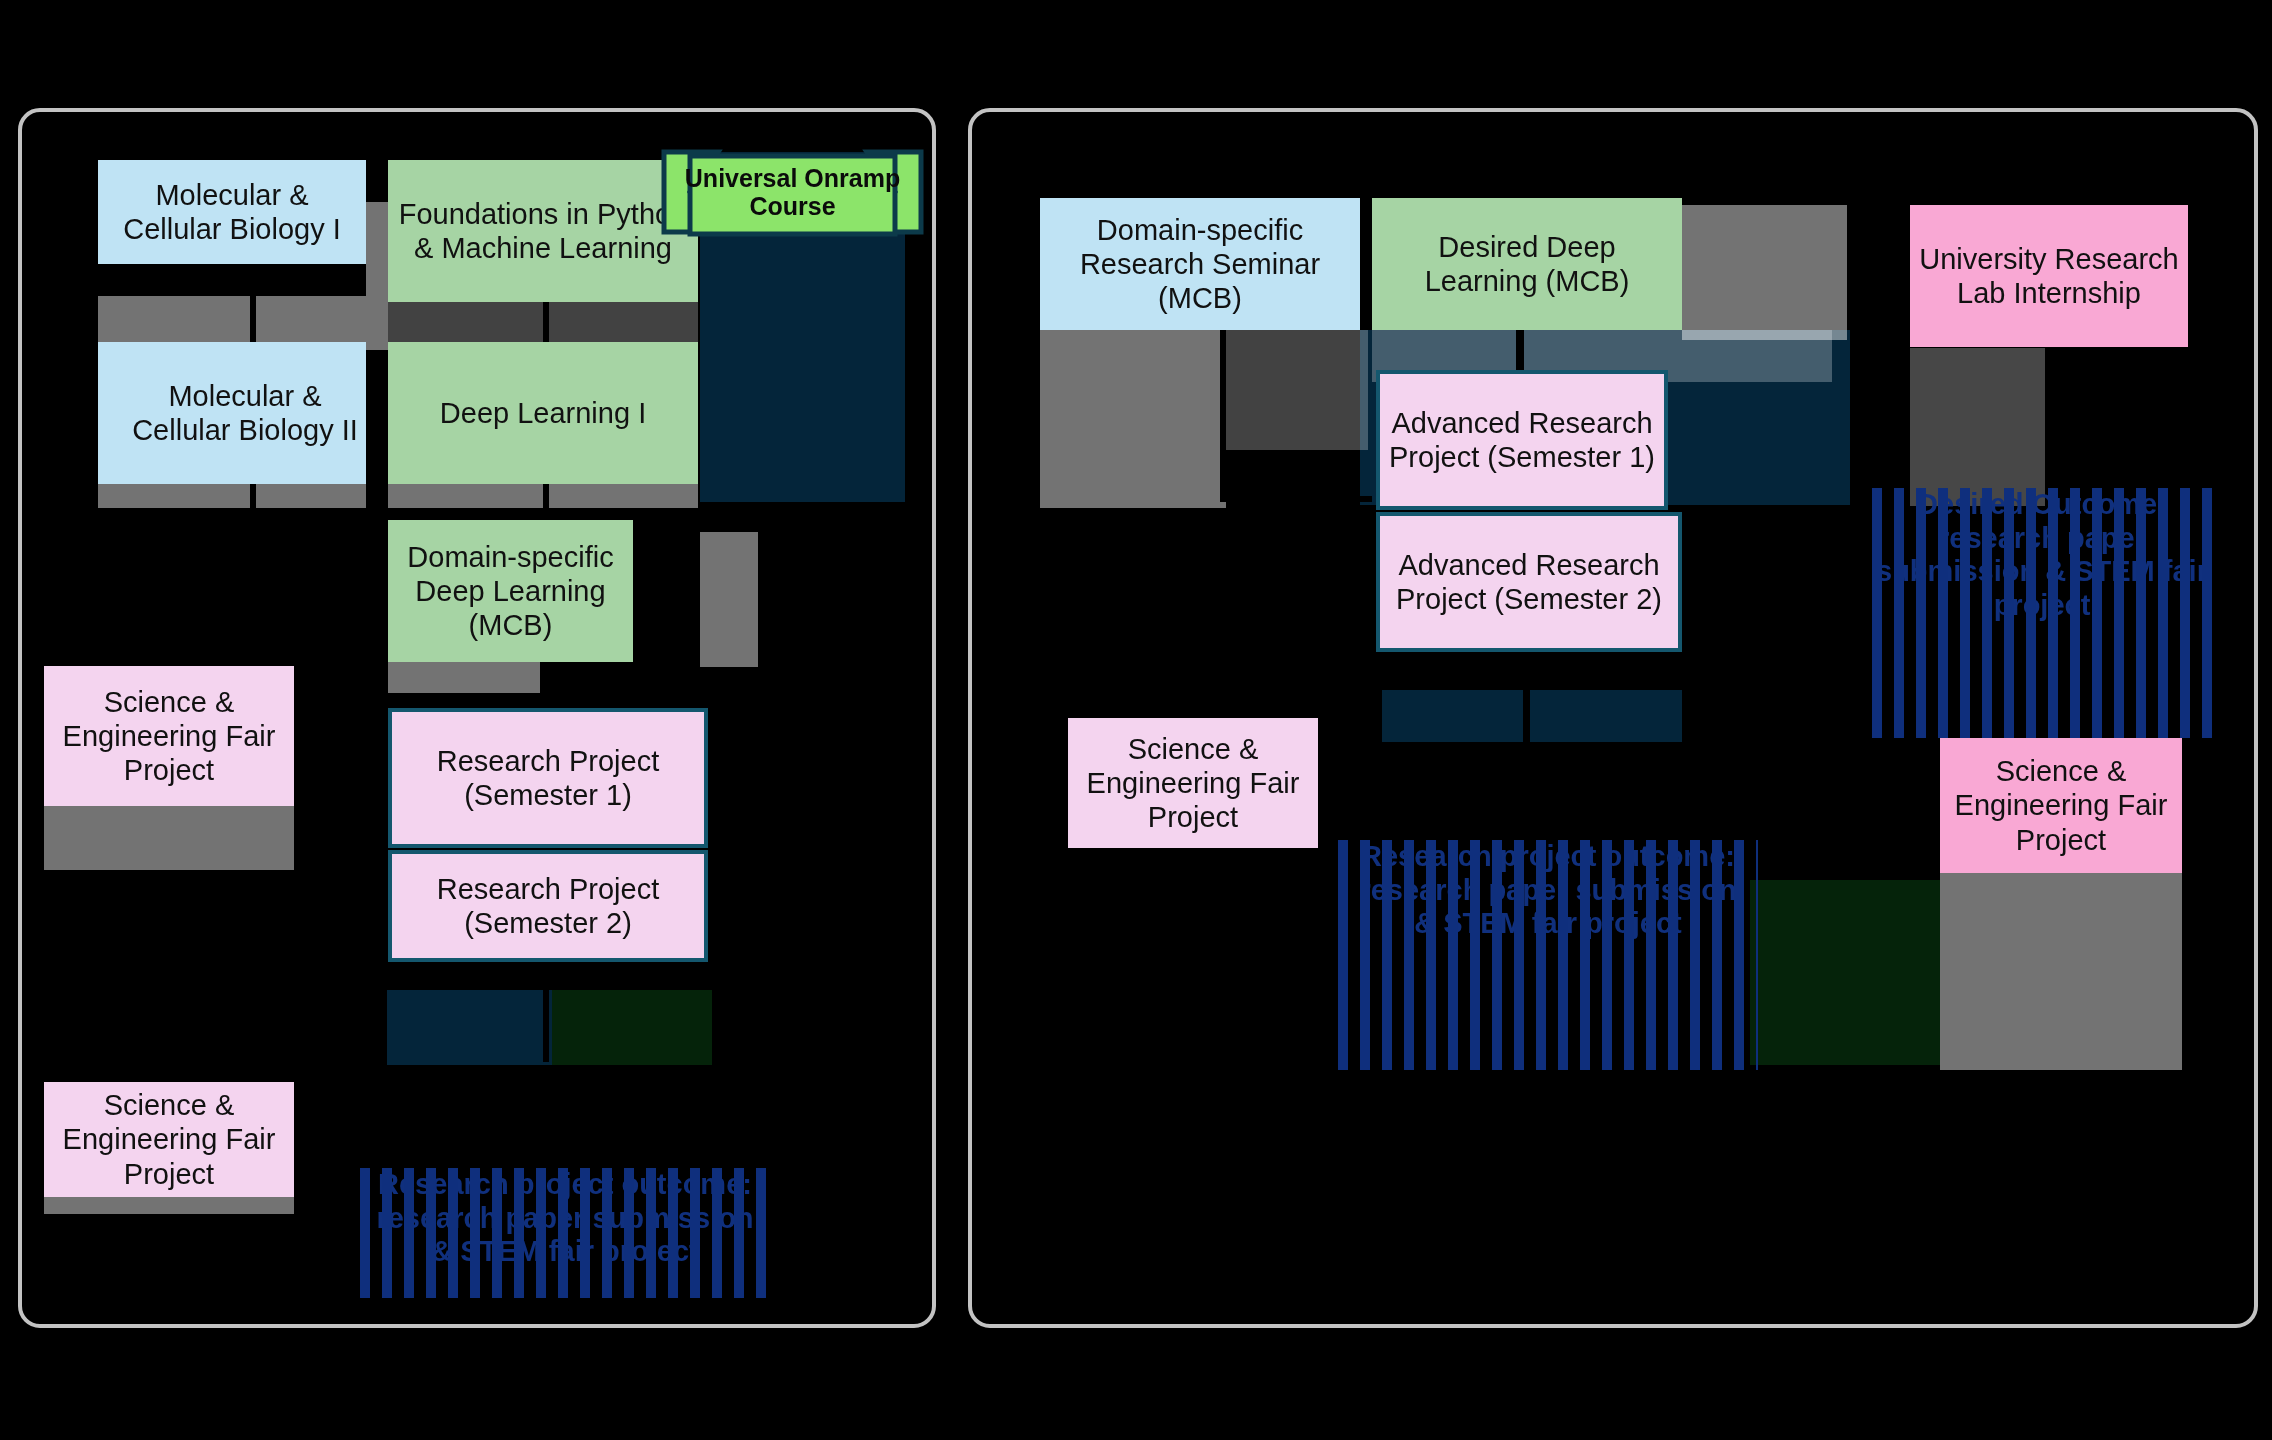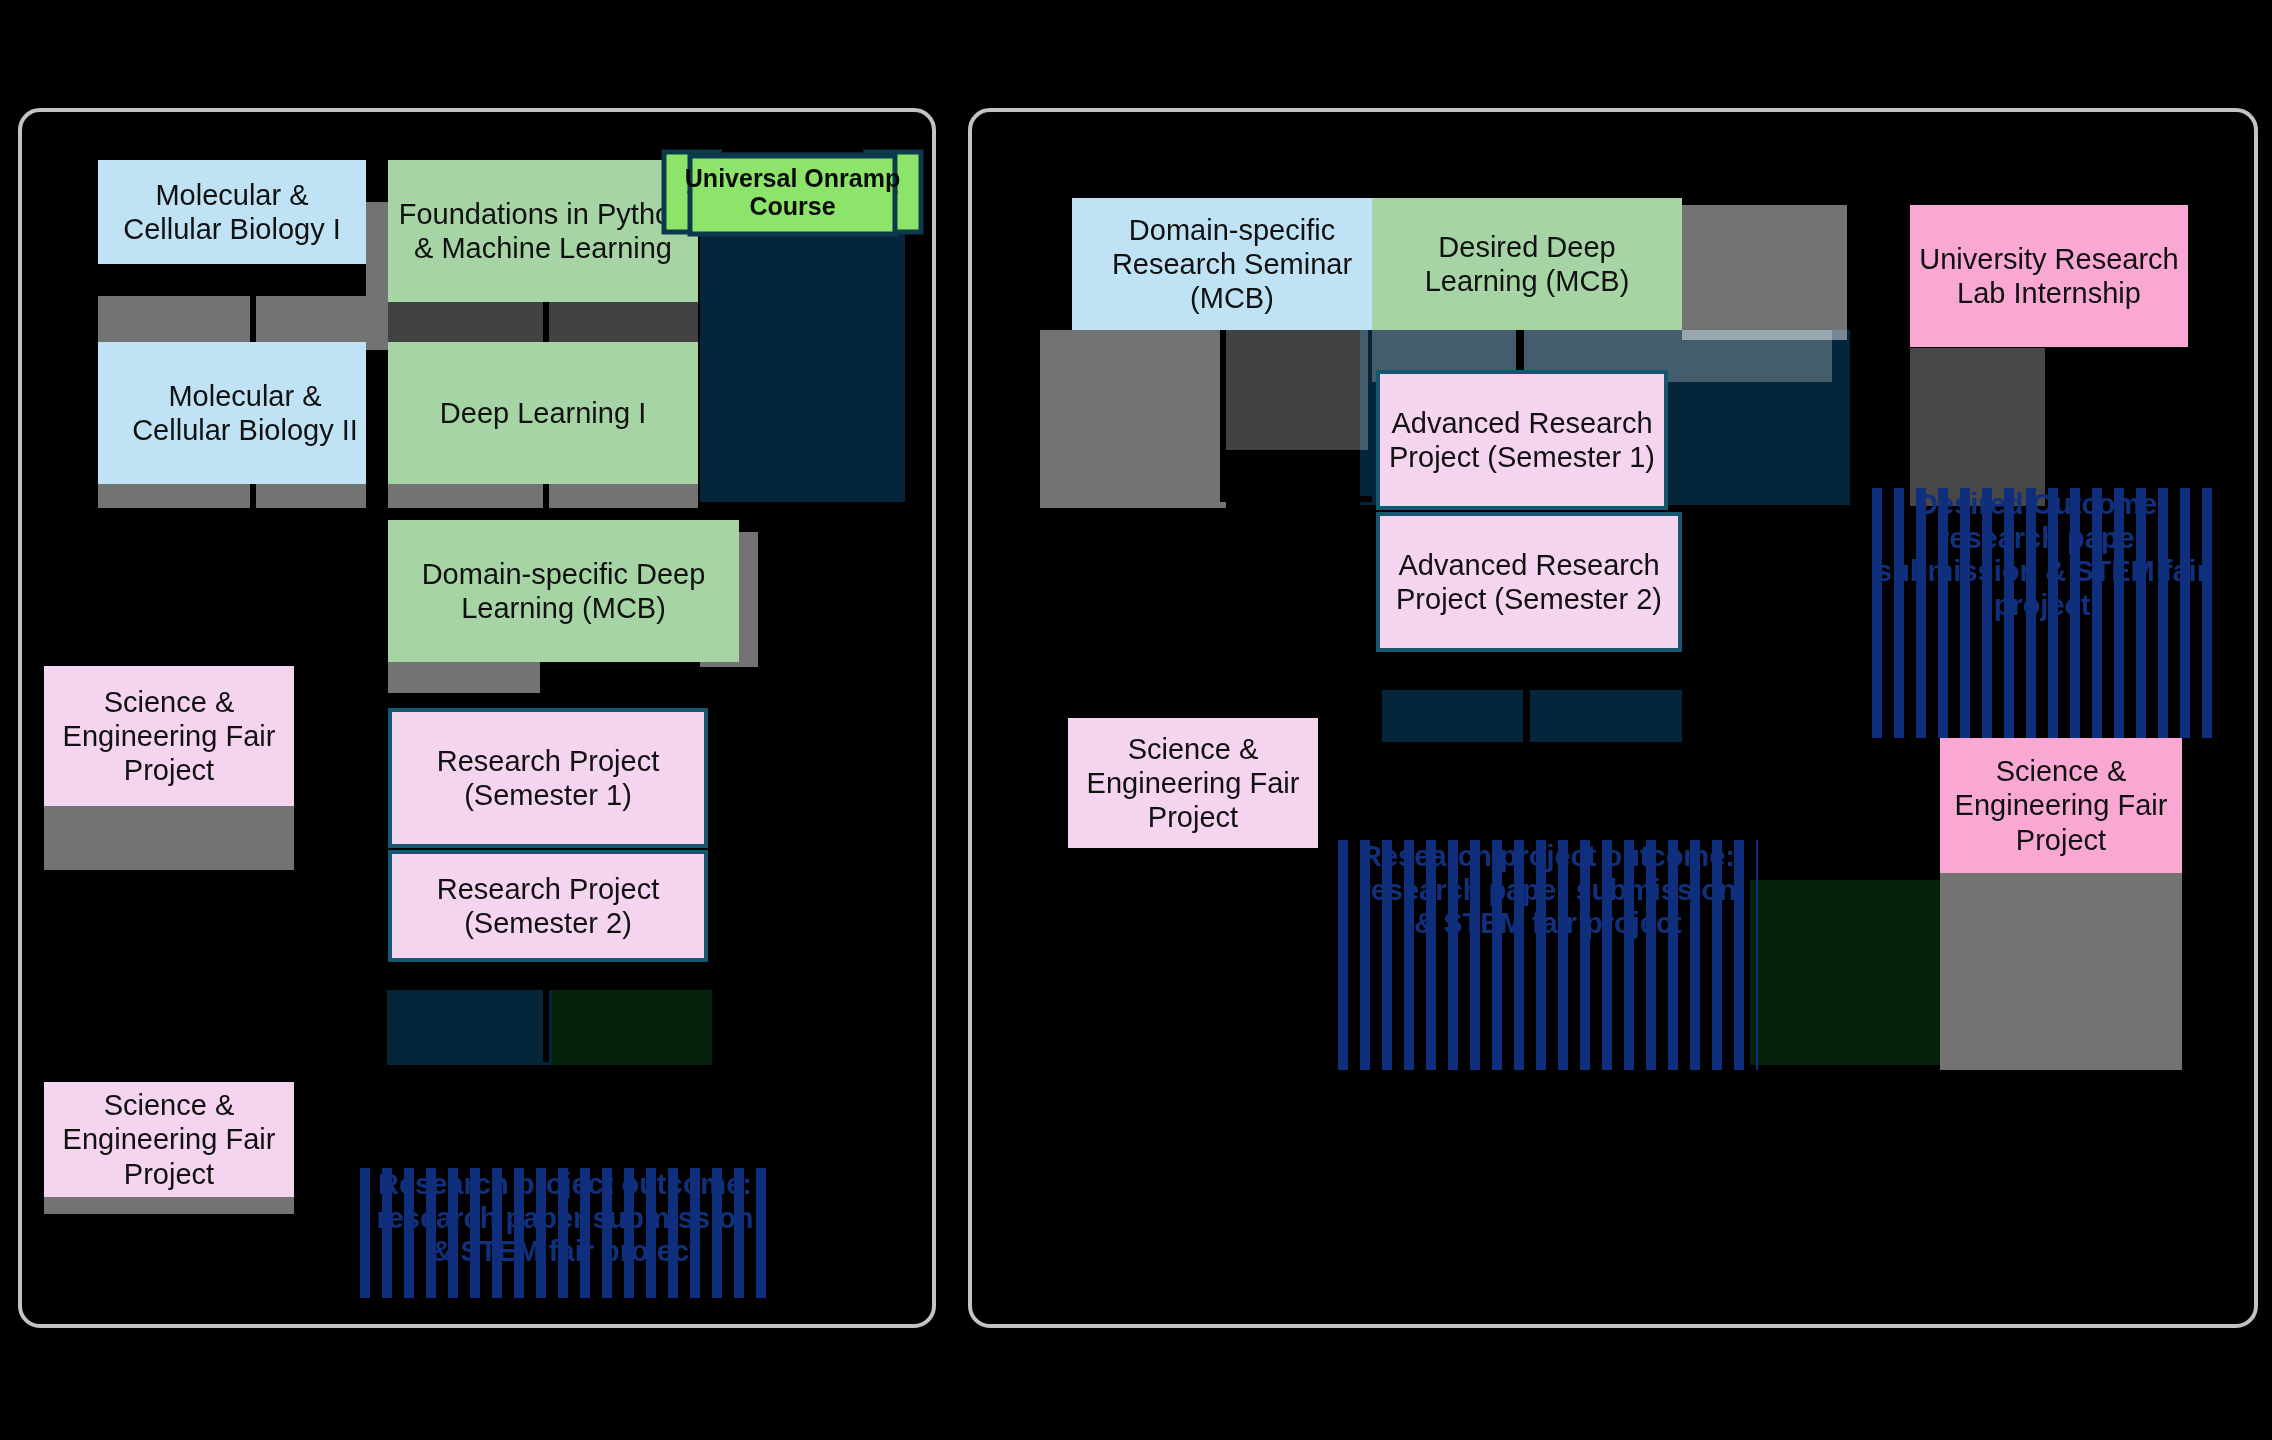--- a/index.html
+++ b/index.html
@@ -97,21 +97,21 @@
 </div>
 
 <div class="node green" style="left:388px;top:160px;width:310px;height:142px;">
   <span class="lbl">Foundations in Python &amp; Machine Learning</span>
 </div>
 
 <div class="node green" style="left:388px;top:342px;width:310px;height:142px;">
   <span class="lbl">Deep Learning I</span>
 </div>
 
-<div class="node green" style="left:388px;top:520px;width:351px;height:142px;">
+<div class="node green" style="left:388px;top:520px;width:245px;height:142px;">
   <span class="lbl">Domain-specific Deep Learning (MCB)</span>
 </div>
 
 <div class="node pink outlined" style="left:388px;top:708px;width:320px;height:140px;">
   <span class="lbl">Research Project (Semester 1)</span>
 </div>
 
 <div class="node pink outlined" style="left:388px;top:850px;width:320px;height:112px;">
   <span class="lbl">Research Project (Semester 2)</span>
 </div>
@@ -152,21 +152,21 @@
 <div class="graypatch-dim" style="left:1372px;top:330px;width:460px;height:52px;"></div>
 <div class="graypatch" style="left:1682px;top:205px;width:165px;height:135px;"></div>
 <div class="graypatch" style="left:1910px;top:348px;width:135px;height:158px;opacity:0.62;"></div>
 <div class="graypatch" style="left:1940px;top:870px;width:242px;height:200px;"></div>
 
 <div class="conn" style="left:1516px;top:330px;width:8px;height:60px;"></div>
 <div class="conn" style="left:1220px;top:330px;width:6px;height:172px;"></div>
 <div class="conn" style="left:1220px;top:496px;width:152px;height:6px;"></div>
 <div class="conn" style="left:1376px;top:690px;width:6px;height:80px;"></div>
 
-<div class="node blue" style="left:1072px;top:198px;width:320px;height:132px;">
+<div class="node blue" style="left:1040px;top:198px;width:320px;height:132px;">
   <span class="lbl">Domain-specific Research Seminar (MCB)</span>
 </div>
 
 <div class="node green" style="left:1372px;top:198px;width:310px;height:132px;">
   <span class="lbl">Desired Deep Learning (MCB)</span>
 </div>
 
 <div class="node pink outlined" style="left:1376px;top:370px;width:292px;height:140px;">
   <span class="lbl">Advanced Research Project (Semester 1)</span>
 </div>

